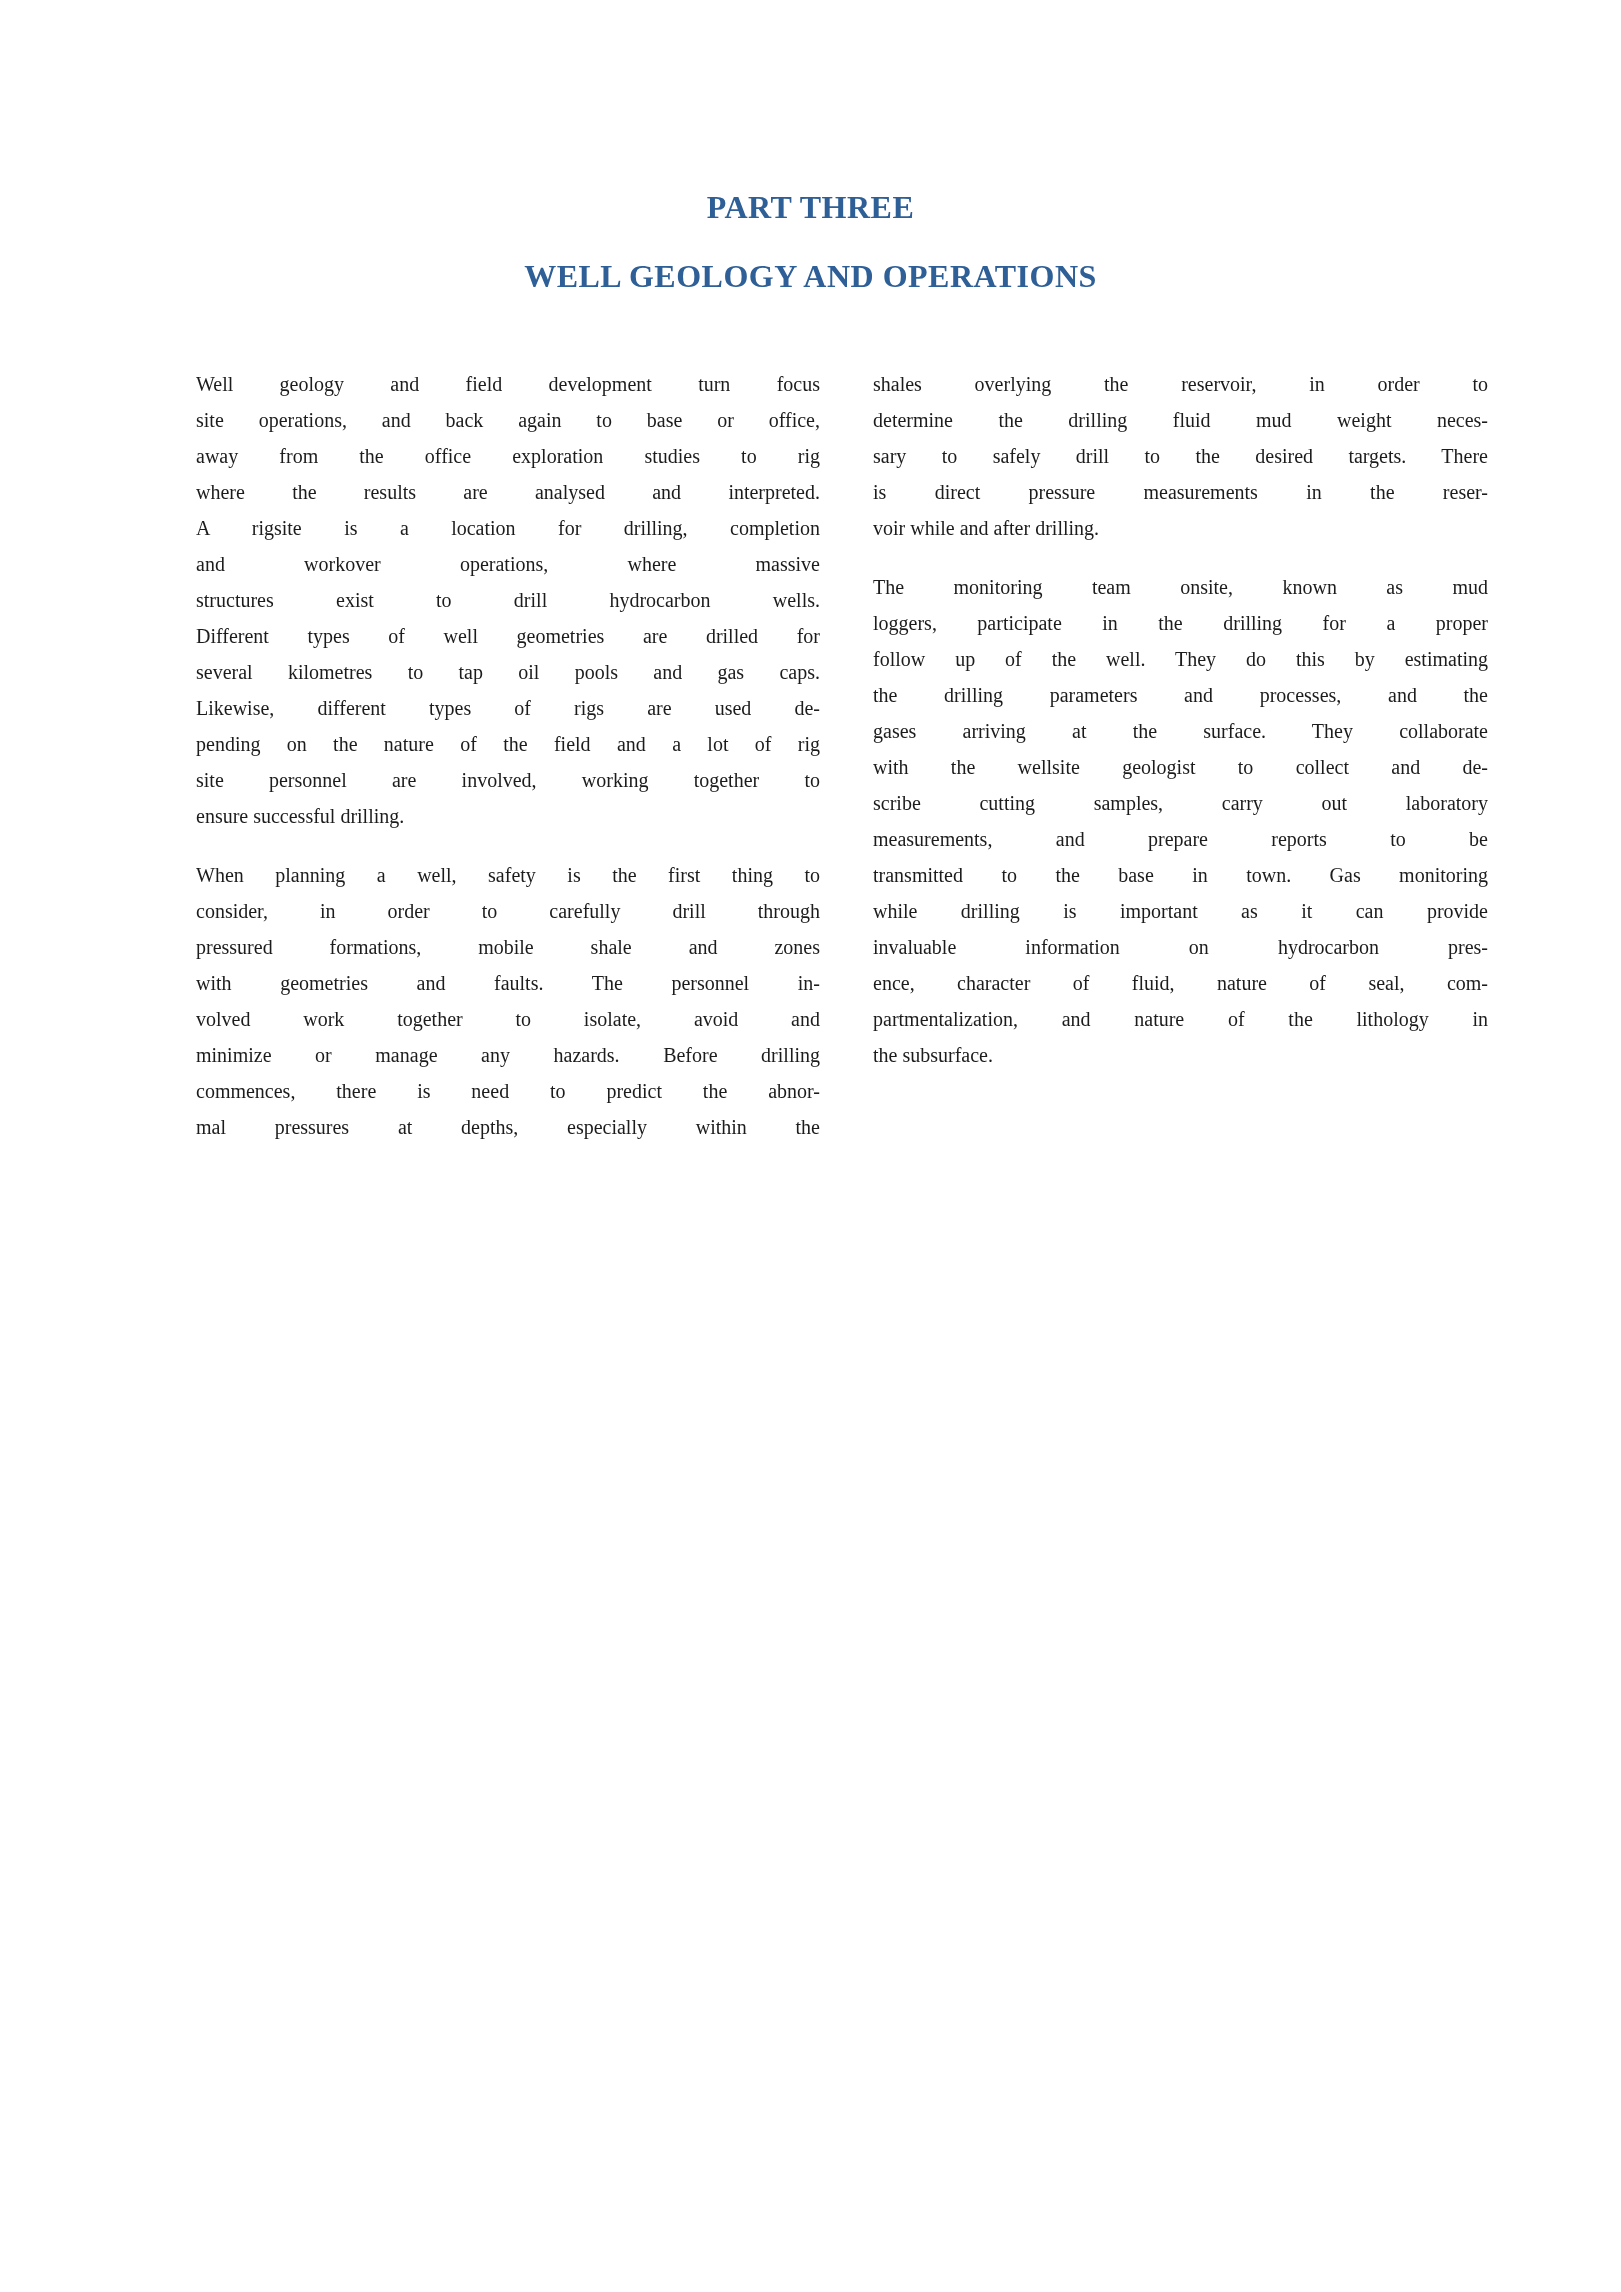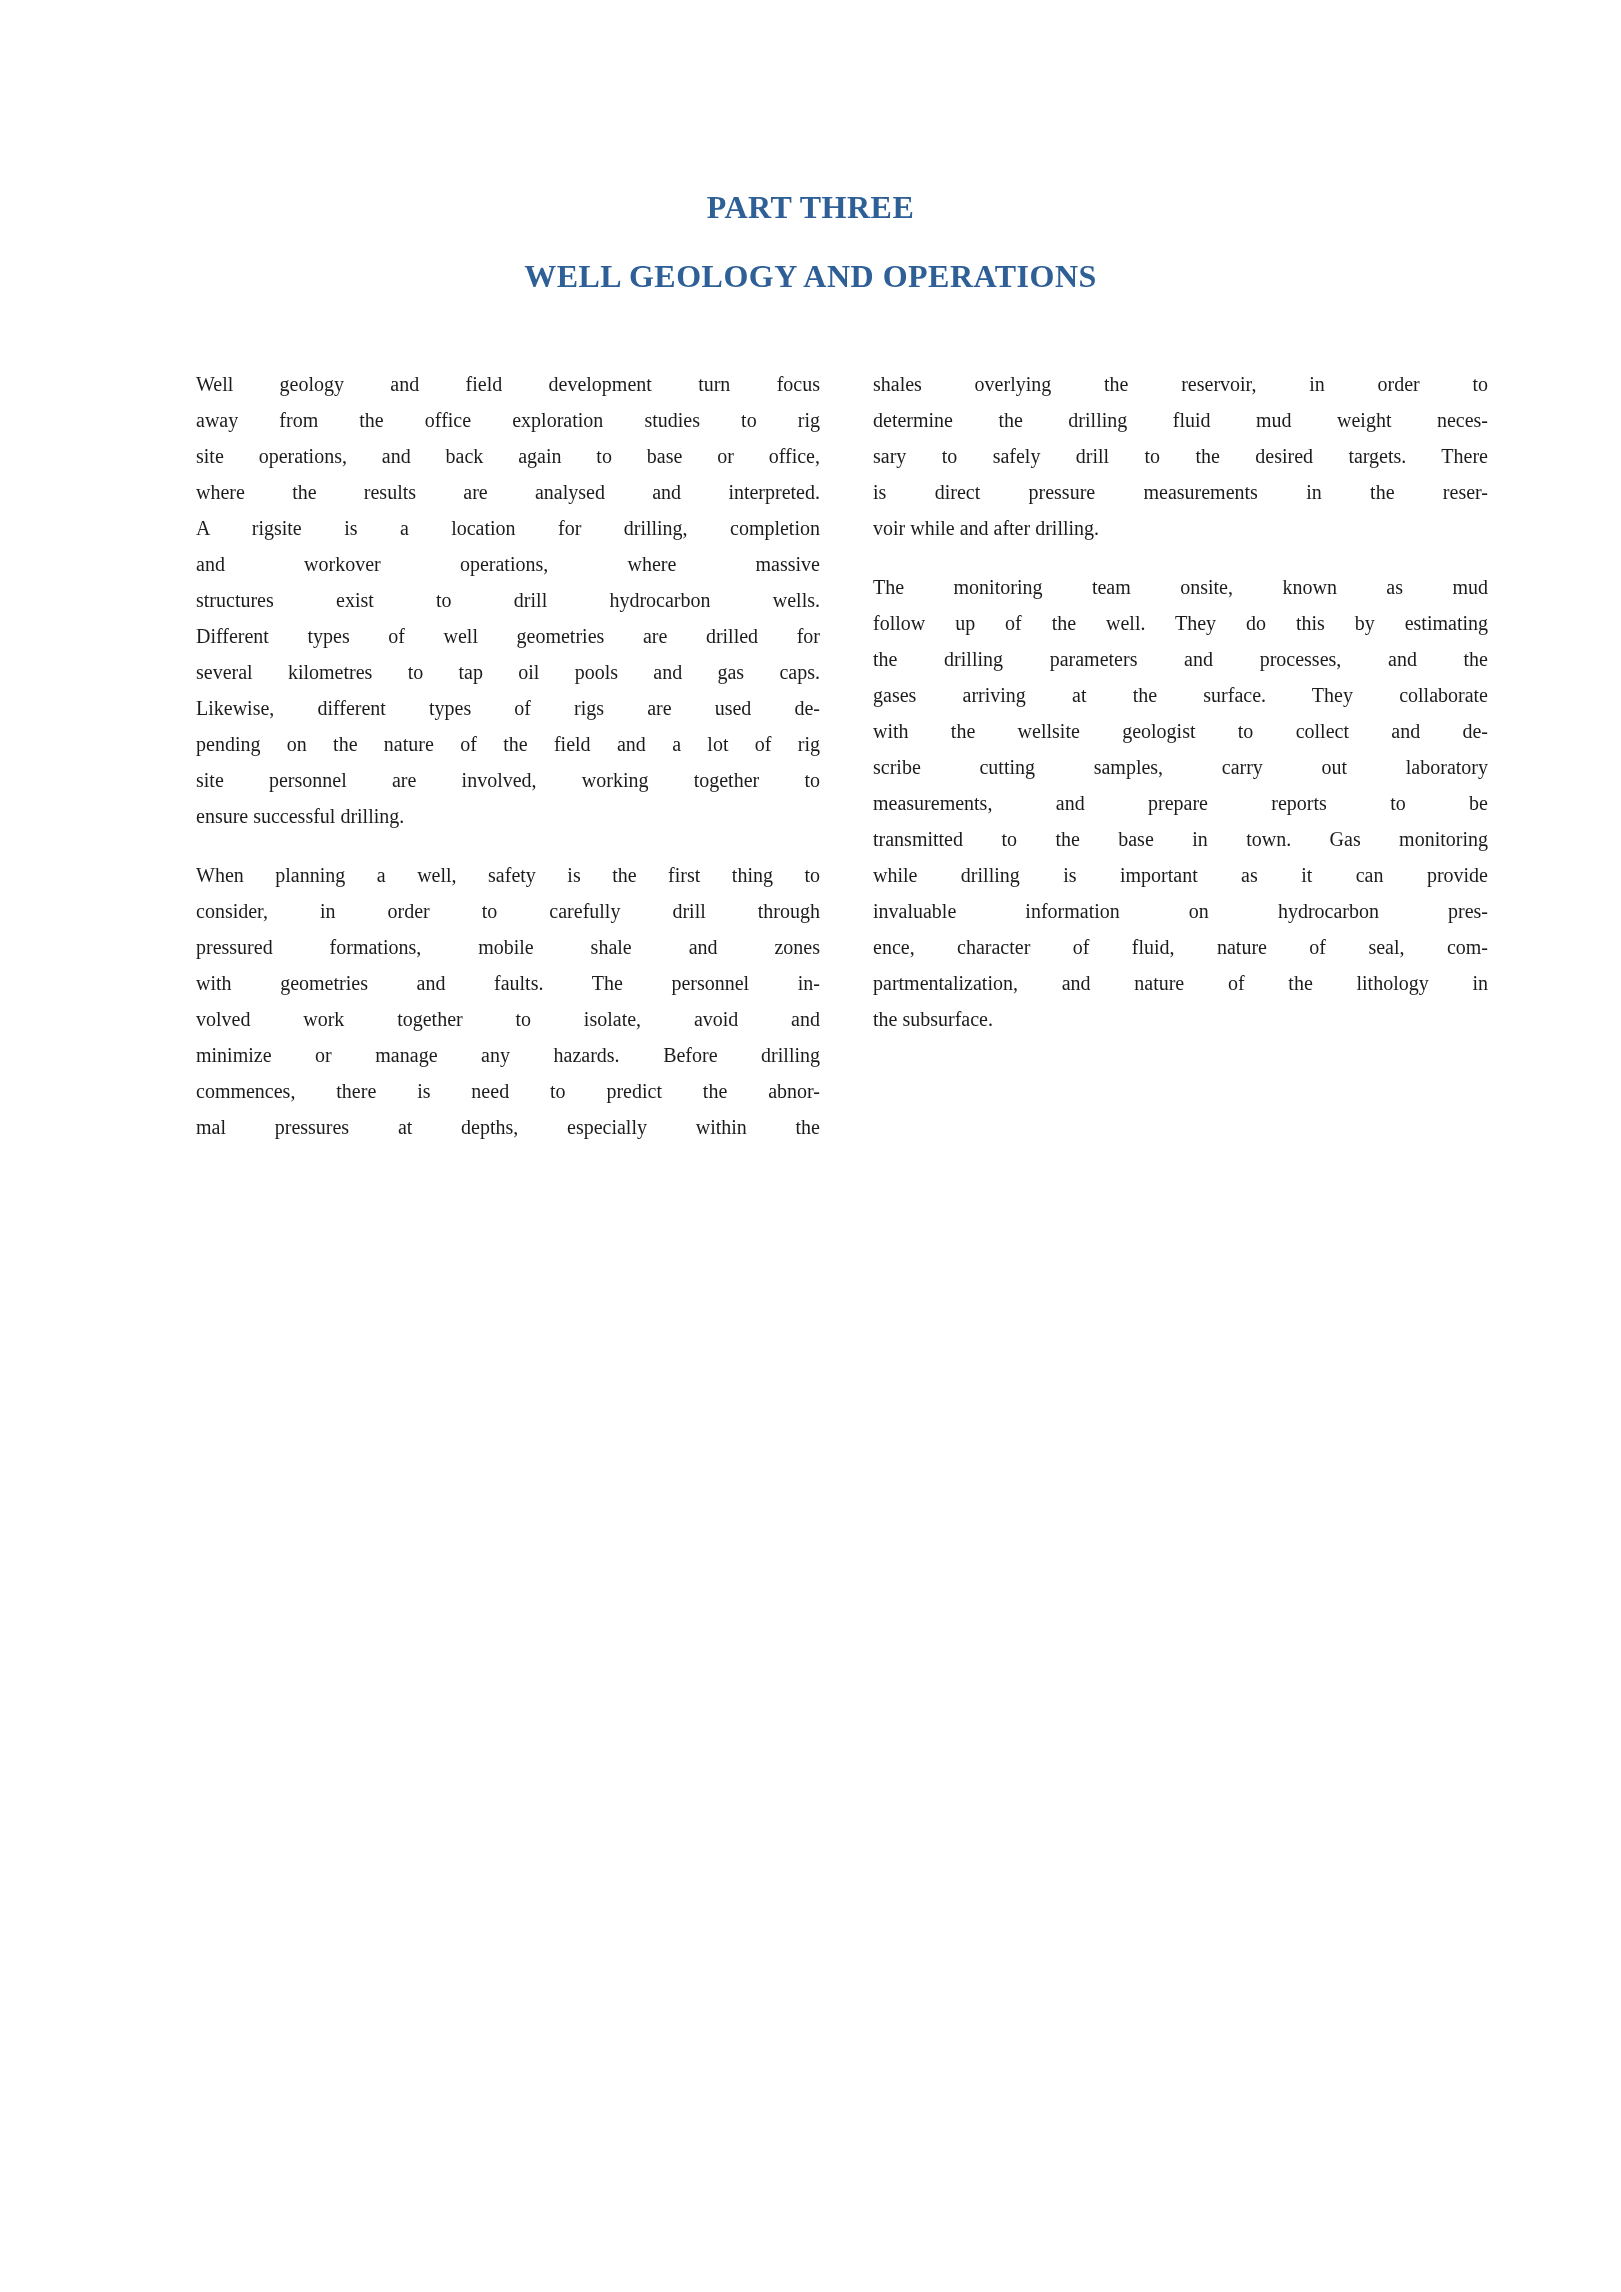--- a/index.html
+++ b/index.html
@@ -61,22 +61,22 @@
 
 <div class="page">
   <header class="page-header">
     <h1 class="part-heading">PART THREE</h1>
     <h2 class="chapter-title">WELL GEOLOGY AND OPERATIONS</h2>
   </header>
   <main class="body-columns">
     <section class="col col-left">
         <div class="paragraph">
           <div class="line">Well geology and field development turn focus</div>
+          <div class="line">site operations, and back again to base or office,</div>
           <div class="line">away from the office exploration studies to rig</div>
-          <div class="line">site operations, and back again to base or office,</div>
           <div class="line">where the results are analysed and interpreted.</div>
           <div class="line">A rigsite is a location for drilling, completion</div>
           <div class="line">and workover operations, where massive</div>
           <div class="line">structures exist to drill hydrocarbon wells.</div>
           <div class="line">Different types of well geometries are drilled for</div>
           <div class="line">several kilometres to tap oil pools and gas caps.</div>
           <div class="line">Likewise, different types of rigs are used de-</div>
           <div class="line">pending on the nature of the field and a lot of rig</div>
           <div class="line">site personnel are involved, working together to</div>
           <div class="line line-last">ensure successful drilling.</div>
@@ -95,20 +95,21 @@
     <section class="col col-right">
         <div class="paragraph">
           <div class="line">shales overlying the reservoir, in order to</div>
           <div class="line">determine the drilling fluid mud weight neces-</div>
           <div class="line">sary to safely drill to the desired targets. There</div>
           <div class="line">is direct pressure measurements in the reser-</div>
           <div class="line line-last">voir while and after drilling.</div>
         </div>
         <div class="paragraph">
           <div class="line">The monitoring team onsite, known as mud</div>
+          <div class="line">loggers, participate in the drilling for a proper</div>
           <div class="line">follow up of the well. They do this by estimating</div>
           <div class="line">the drilling parameters and processes, and the</div>
           <div class="line">gases arriving at the surface. They collaborate</div>
           <div class="line">with the wellsite geologist to collect and de-</div>
           <div class="line">scribe cutting samples, carry out laboratory</div>
           <div class="line">measurements, and prepare reports to be</div>
           <div class="line">transmitted to the base in town. Gas monitoring</div>
           <div class="line">while drilling is important as it can provide</div>
           <div class="line">invaluable information on hydrocarbon pres-</div>
           <div class="line">ence, character of fluid, nature of seal, com-</div>

